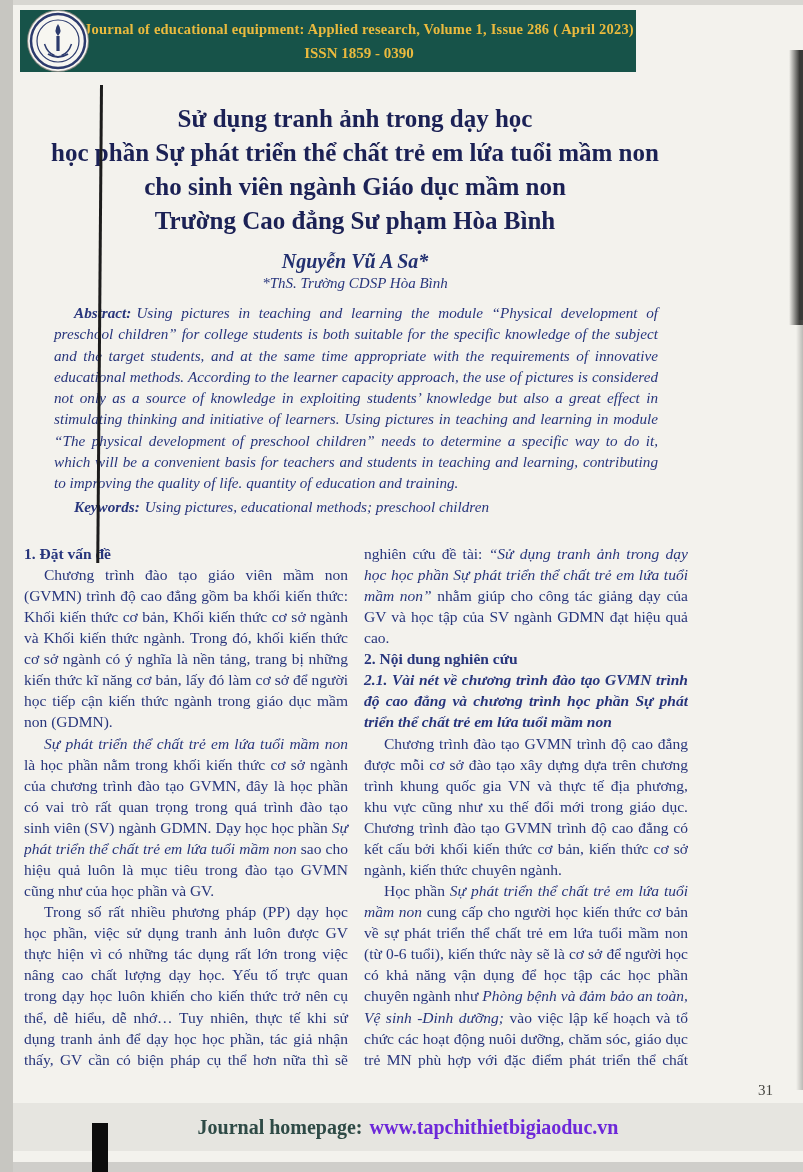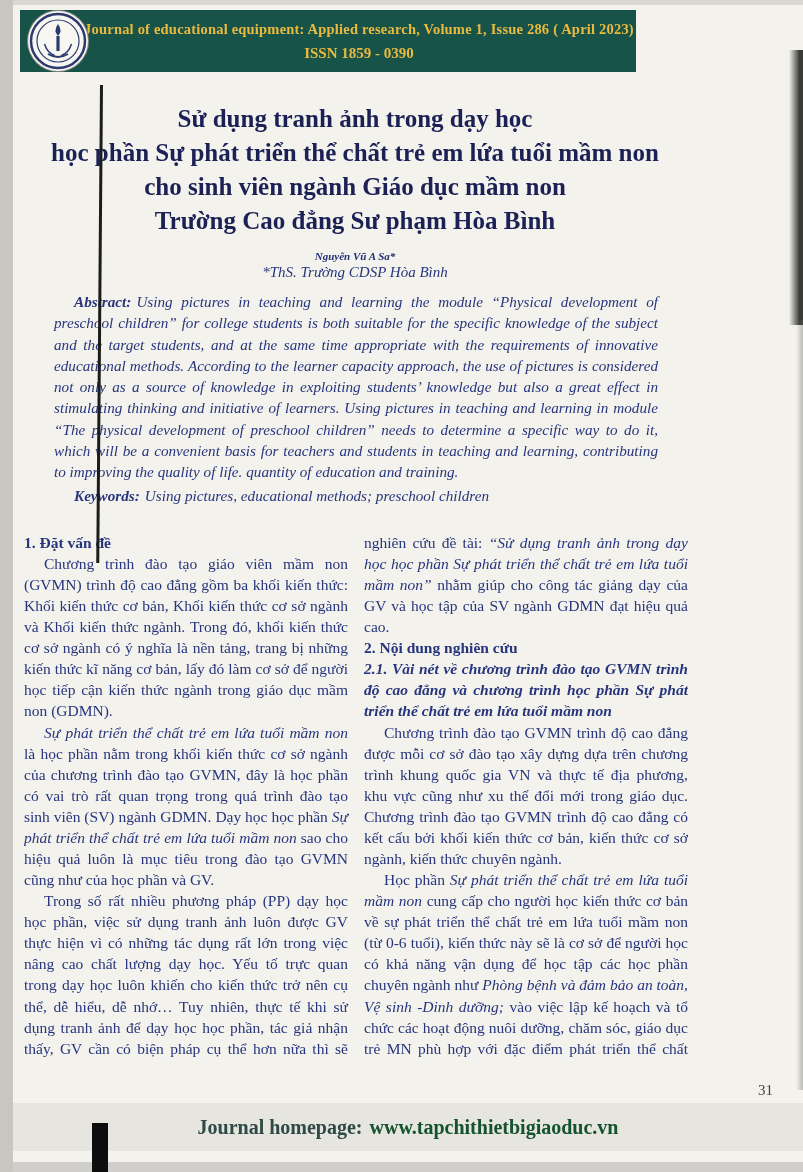--- a/index.html
+++ b/index.html
@@ -27,21 +27,21 @@
     background:#f7f6f1;box-shadow:0 0 0 1px #8a8a84;
   }
   .logo svg{width:60px;height:60px;display:block;}
 
   
   .content{position:absolute;left:0;top:0;width:710px;padding:88px 0 0 0;}
   .title{
     text-align:center;font-weight:bold;color:#1b2155;
     font-size:25px;line-height:34px;margin:14px 30px 0 30px;
   }
-  .author{text-align:center;font-weight:bold;font-style:italic;font-size:11px;margin-top:12px;color:#223070;}
+  .author{text-align:center;font-weight:bold;font-style:italic;font-size:20px;margin-top:12px;color:#223070;}
   .affiliation{text-align:center;font-style:italic;font-size:15px;margin-top:2px;}
   .dates{text-align:center;font-style:italic;font-size:15.5px;margin-top:6px;}
 
   .abstract, .keywords{
     margin:10px 52px 0 54px;text-align:justify;font-style:italic;
     font-size:15.2px;line-height:1.4;text-indent:20px;
   }
   .keywords{margin-top:2px;}
   .lbl{font-weight:bold;margin-right:5px;}
 
@@ -55,21 +55,21 @@
   .h21{font-weight:bold;font-style:italic;text-indent:0 !important;}
 
   
   .pagenum{position:absolute;right:30px;top:1082px;font-size:15px;color:#44443f;margin-left:20px;}
   .footer-band{
     position:absolute;left:13px;right:0;top:1103px;height:48px;
     background:#e6e5e0;display:flex;align-items:center;justify-content:center;
     font-weight:bold;font-size:20px;color:#19605a;
   }
   .f-label{margin-right:7px;color:#2e4a46;}
-  .f-url{color:#14532d;}
+  .f-url{color:#6d28d9;}
 
   
   .scan-line{
     position:absolute;left:100px;top:85px;width:2.5px;height:478px;
     background:#1c1c1c;transform:rotate(.45deg);transform-origin:top center;
   }
   .scan-bar{position:absolute;left:92px;top:1123px;width:16px;height:49px;background:#0d0d0d;}
   .edge-shadow{
     position:absolute;right:0;top:50px;width:14px;height:275px;
     background:linear-gradient(to right, rgba(60,60,58,0), #3a3a38 75%);

